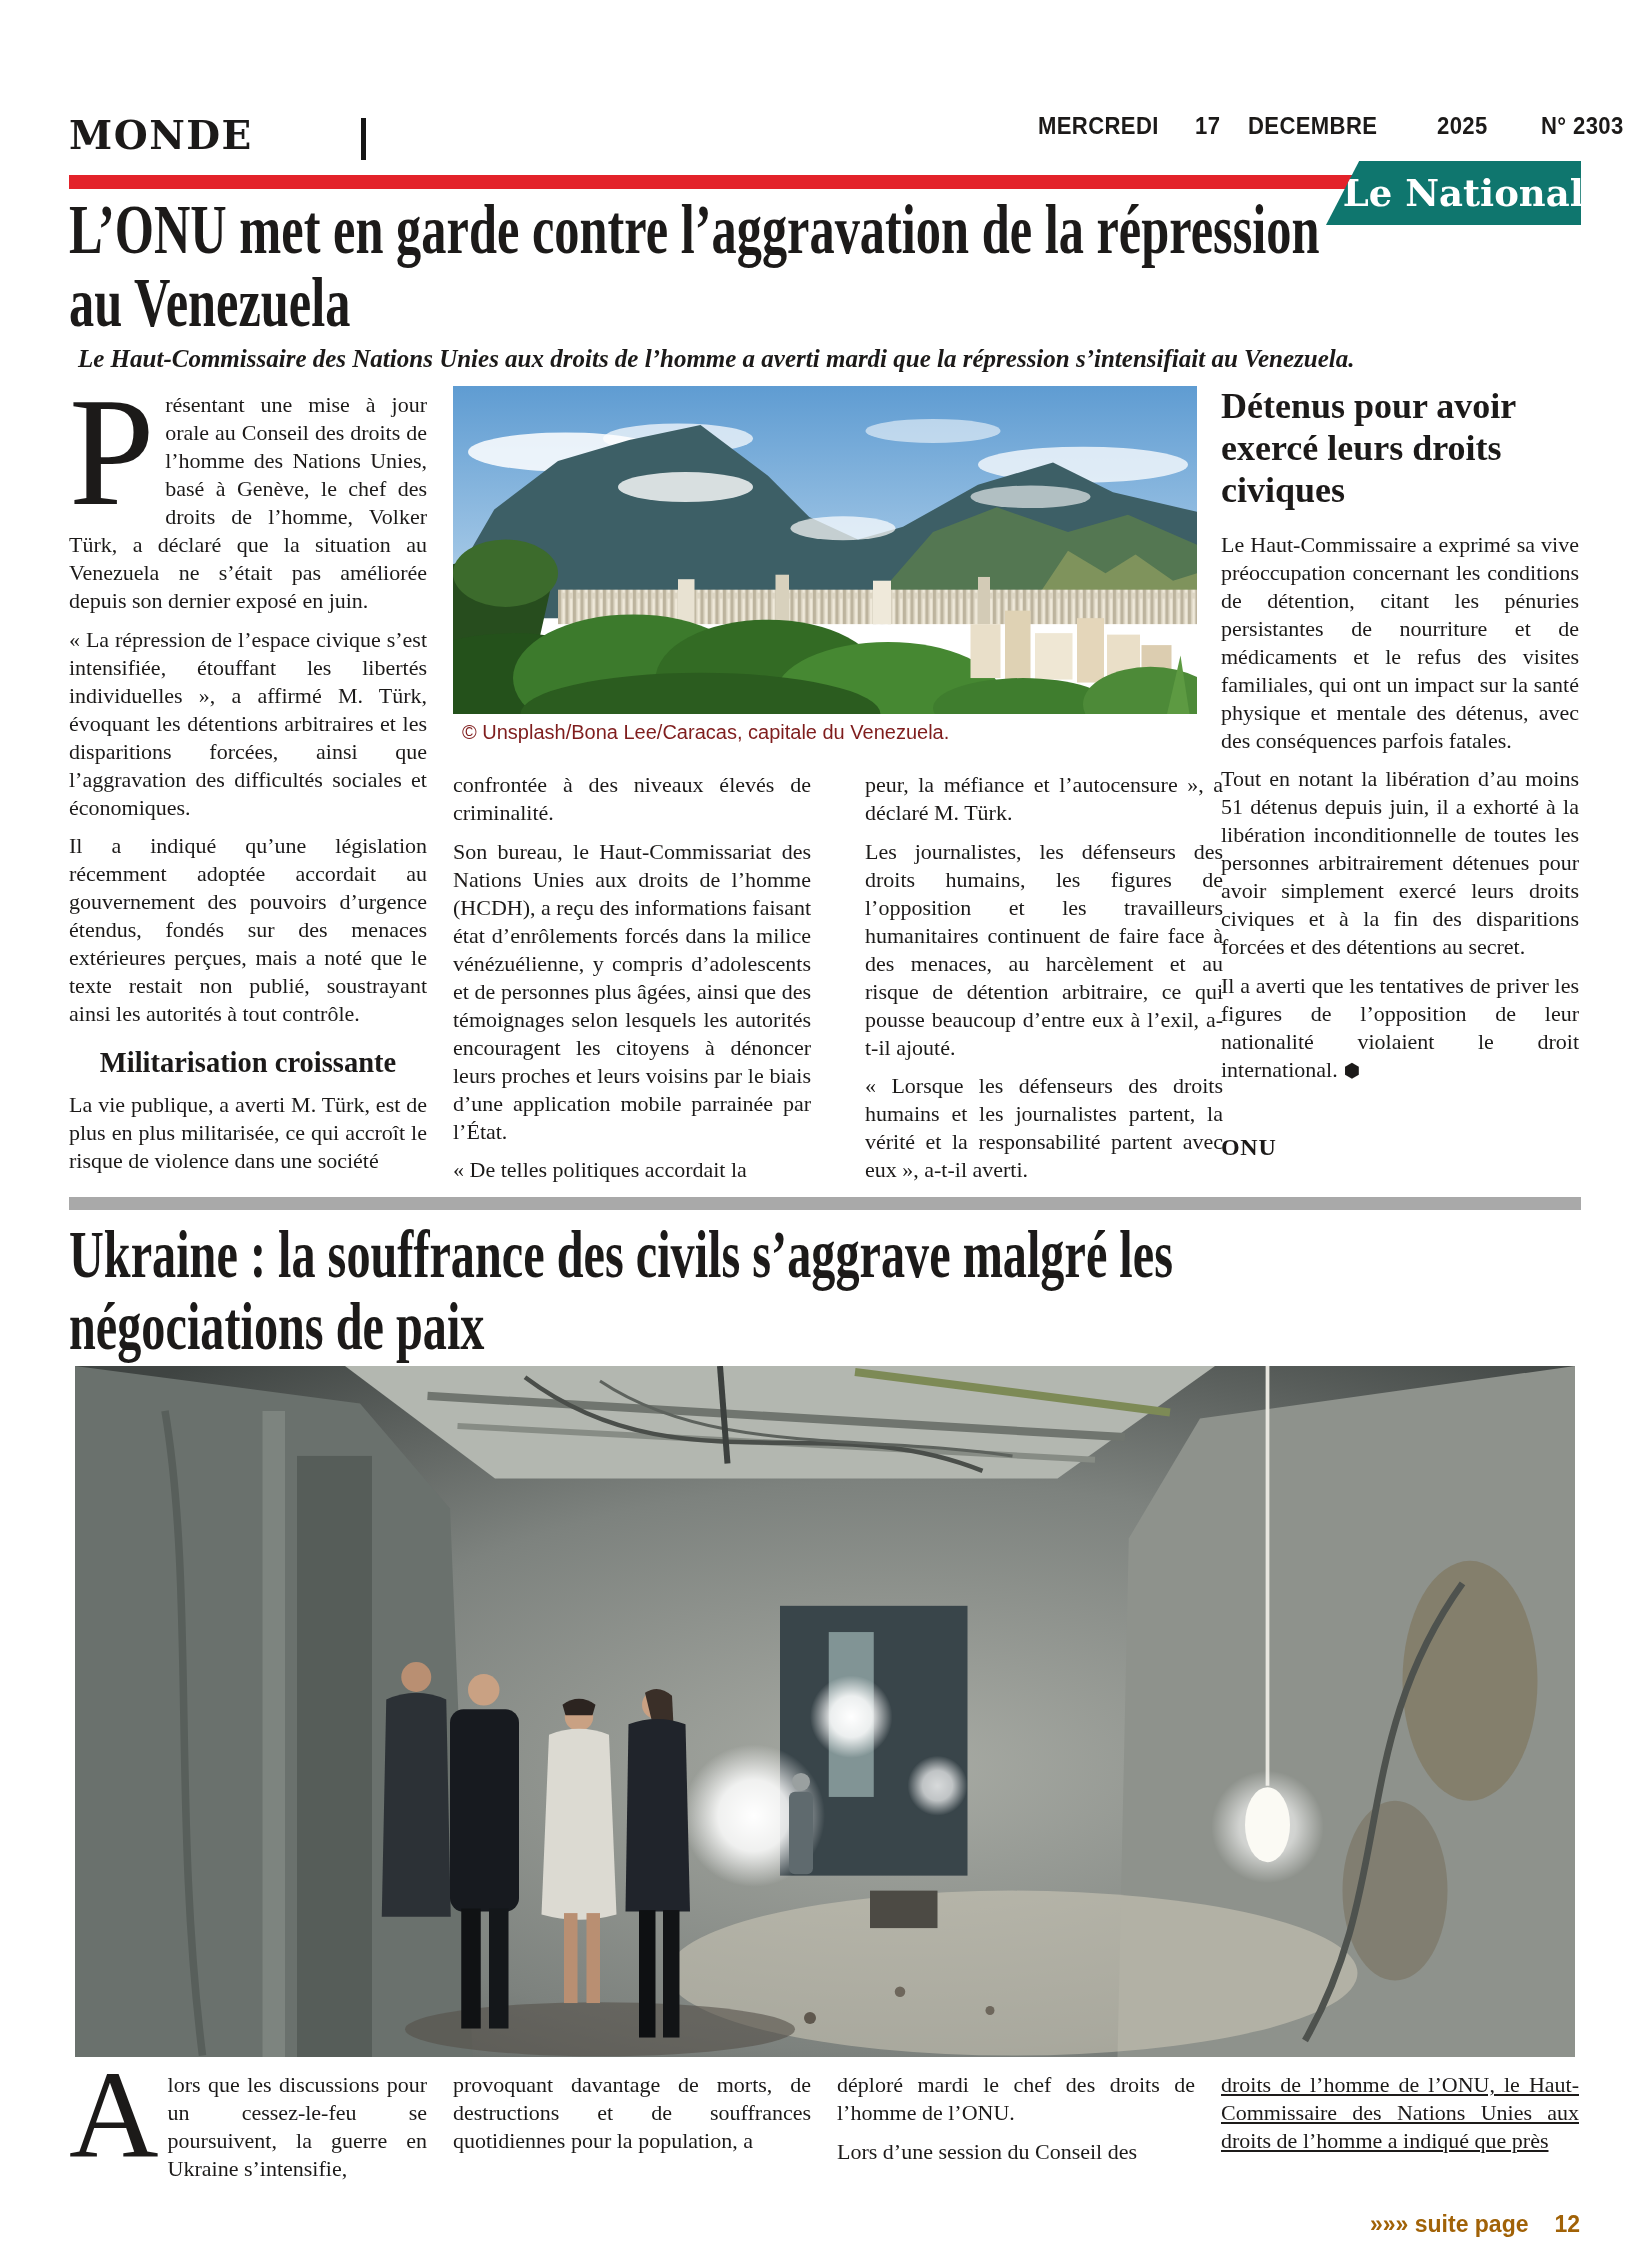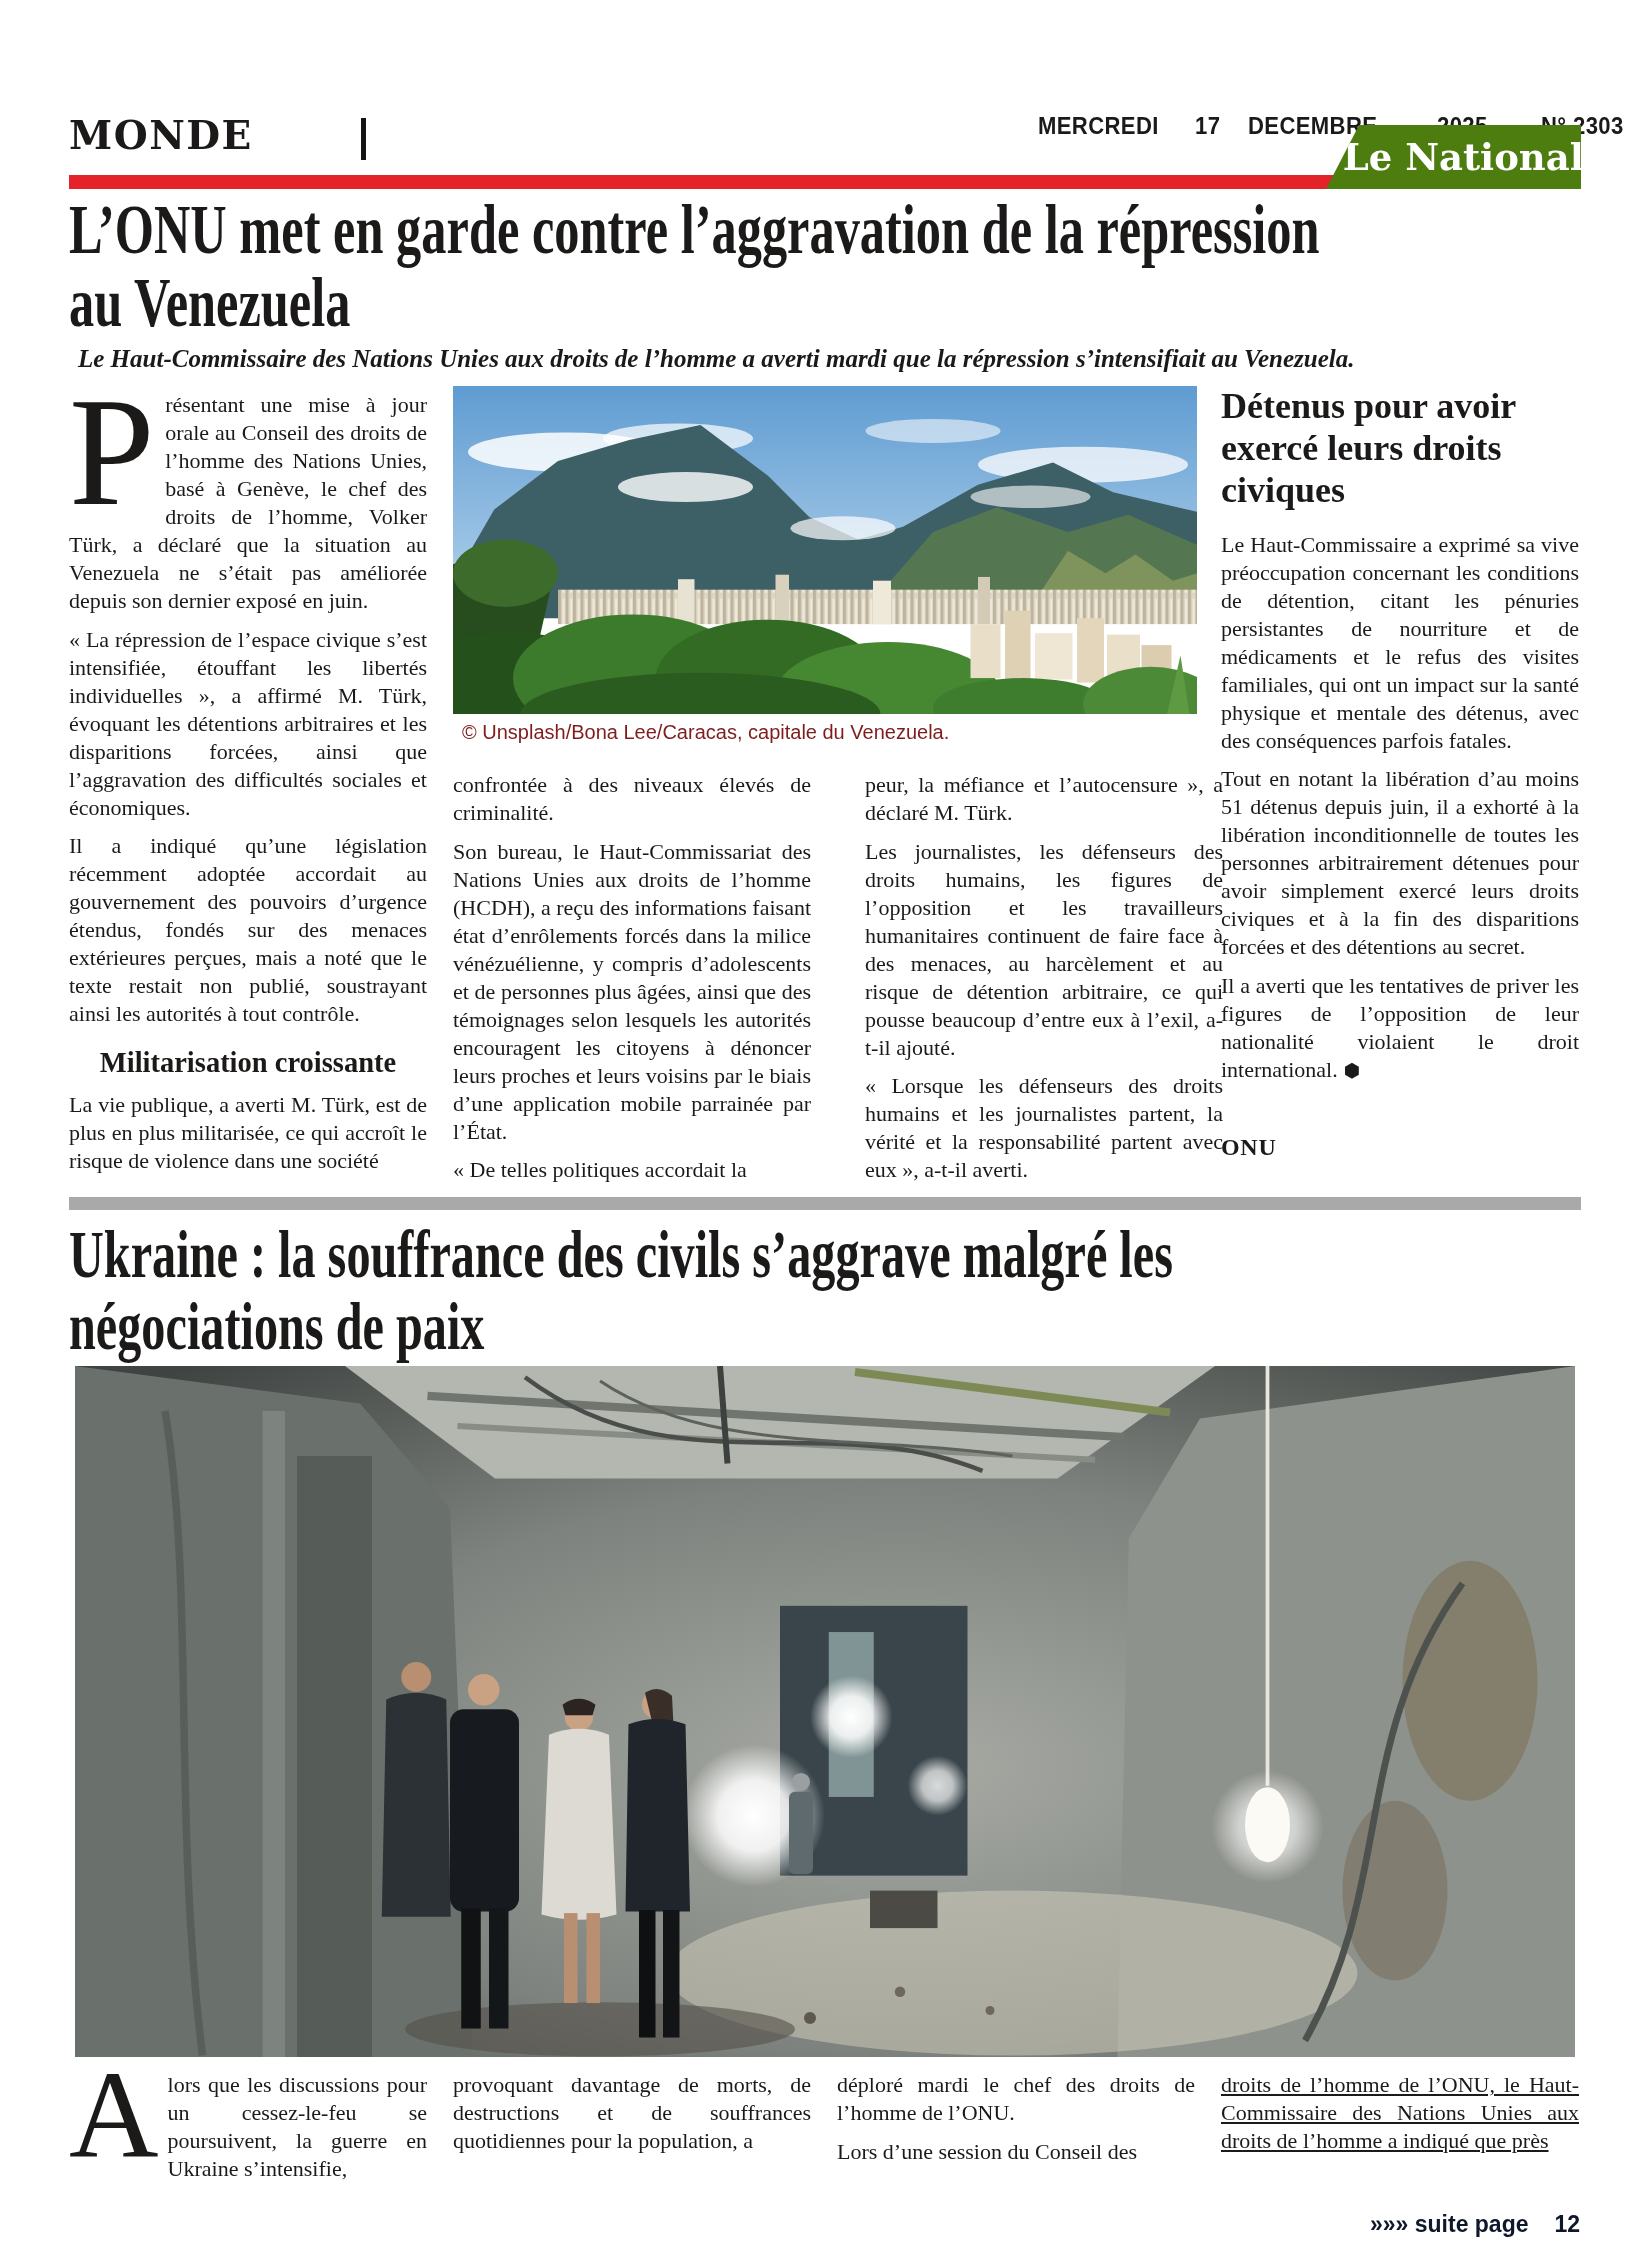--- a/index.html
+++ b/index.html
@@ -73,21 +73,21 @@
     <span class="dl-item g38">17</span>
     <span class="dl-item g38">DECEMBRE</span>
     <span class="dl-item g70">2025</span>
     <span class="dl-item g70">N° 2303</span>
 
   </div>
 
   <div class="section-title">MONDE</div>
   <div class="section-bar"></div>
   <div class="red-rule" style="background:#e3222a;"></div>
-  <div class="banner" style="background:#4d7c0f;">
+  <div class="banner" style="background:#0f766e;margin-top:36px;">
     <span>Le National</span>
   </div>
 
   <div class="bighead" id="h1-1">
     <div>L’ONU met en garde contre l’aggravation de la répression</div>
     <div>au Venezuela</div>
   </div>
   <div class="standfirst">Le Haut-Commissaire des Nations Unies aux droits de l’homme a averti mardi que la répression s’intensifiait au Venezuela.</div>
 
   <div class="photo1">
@@ -251,20 +251,20 @@
     <p>provoquant davantage de morts, de destructions et de souffrances quotidiennes pour la population, a</p>
   </div>
   <div class="col" id="a2c3">
     <p>déploré mardi le chef des droits de l’homme de l’ONU.</p>
     <p>Lors d’une session du Conseil des</p>
   </div>
   <div class="col" id="a2c4">
     <p>droits de l’homme de l’ONU, le Haut-Commissaire des Nations Unies aux droits de l’homme a indiqué que près</p>
   </div>
 
-  <div class="continuation" style="color:#0f172a;">
+  <div class="continuation" style="color:#a16207;">
     <span>»»»</span>
     <span>suite page</span>
     <span class="pgnum">12</span>
   </div>
 
 </div>
 
 
 </body></html>

